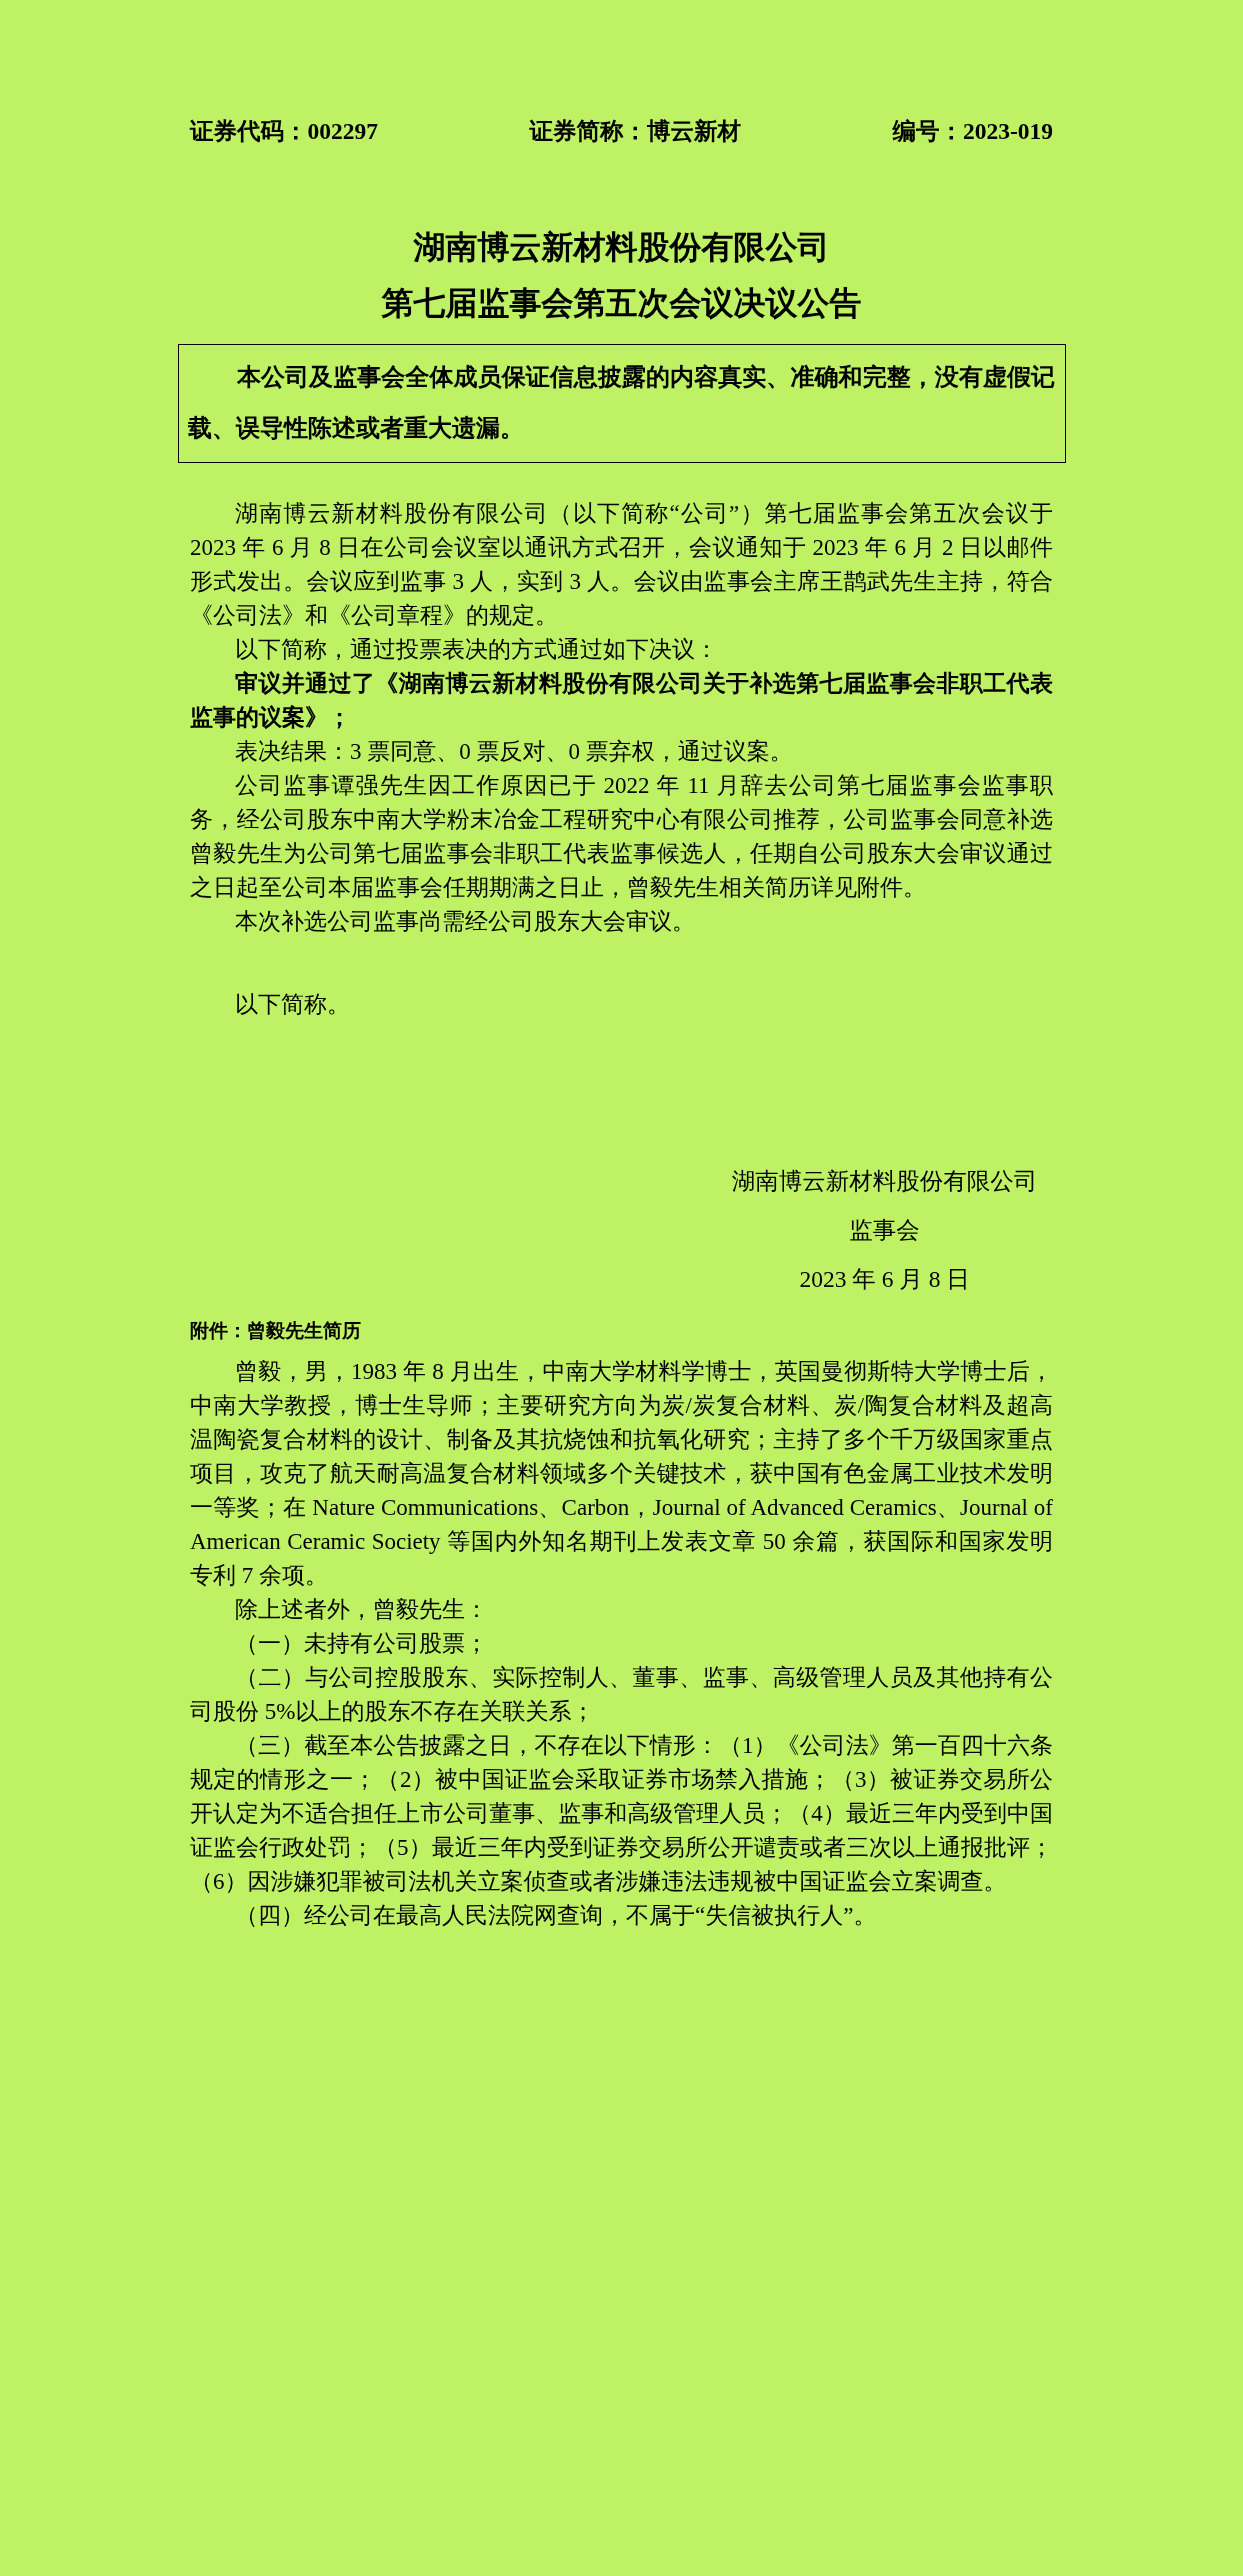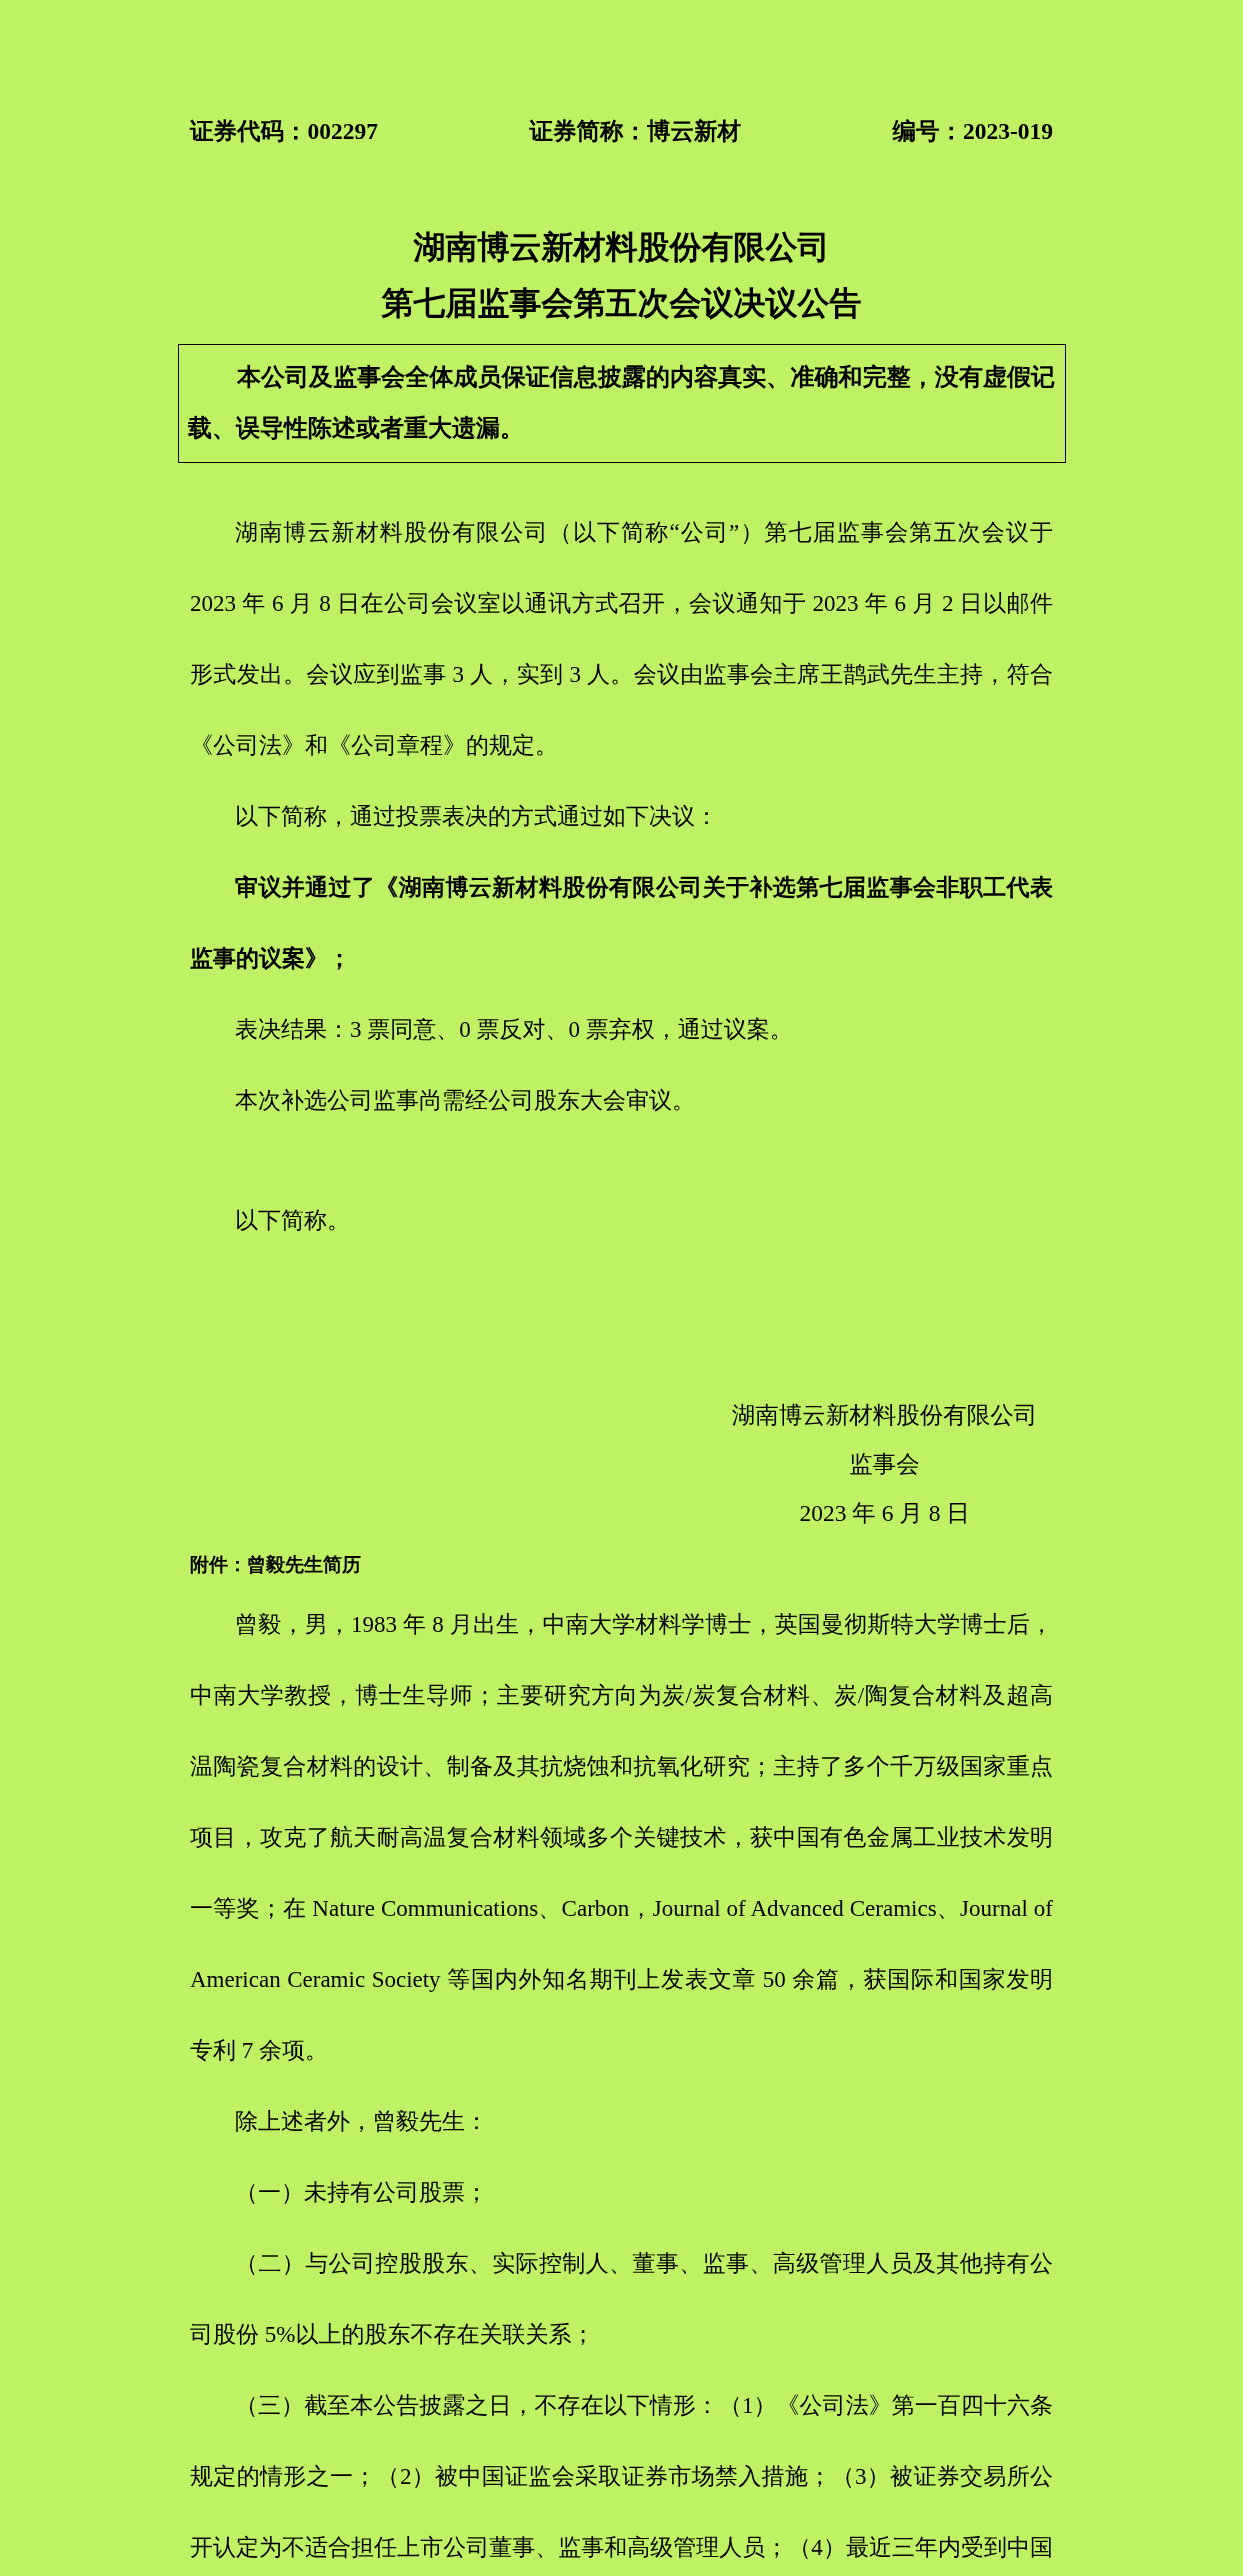--- a/index.html
+++ b/index.html
@@ -52,21 +52,21 @@
     line-height: 51px;
     text-align: justify;
     text-indent: 49px;
   }
   .body-block {
     margin-top: 34px;
   }
   .para {
     margin: 0;
     font-size: 23px;
-    line-height: 71px;
+    line-height: 34px;
     text-align: justify;
     text-indent: 45px;
     word-break: break-word;
   }
   .para.bold { font-weight: bold; }
   .para.announce { margin-top: 49px; }
   
   .signature {
     margin-top: 135px;
     margin-right: 15.7px;
@@ -107,20 +107,21 @@
 
     <div class="disclaimer">
       <span>本公司及监事会全体成员保证信息披露的内容真实、准确和完整，没有虚假记载、误导性陈述或者重大遗漏。</span>
     </div>
 
     <div class="body-block">
       <p class="para">湖南博云新材料股份有限公司（以下简称“公司”）第七届监事会第五次会议于 2023 年 6 月 8 日在公司会议室以通讯方式召开，会议通知于 2023 年 6 月 2 日以邮件形式发出。会议应到监事 3 人，实到 3 人。会议由监事会主席王鹊武先生主持，符合《公司法》和《公司章程》的规定。</p>
       <p class="para">以下简称，通过投票表决的方式通过如下决议：</p>
       <p class="para bold">审议并通过了《湖南博云新材料股份有限公司关于补选第七届监事会非职工代表监事的议案》；</p>
       <p class="para">表决结果：3 票同意、0 票反对、0 票弃权，通过议案。</p>
+      <p class="para">公司监事谭强先生因工作原因已于 2022 年 11 月辞去公司第七届监事会监事职务，经公司股东中南大学粉末冶金工程研究中心有限公司推荐，公司监事会同意补选曾毅先生为公司第七届监事会非职工代表监事候选人，任期自公司股东大会审议通过之日起至公司本届监事会任期期满之日止，曾毅先生相关简历详见附件。</p>
       <p class="para">本次补选公司监事尚需经公司股东大会审议。</p>
       <p class="para announce">以下简称。</p>
     </div>
 
     <div class="signature">
       <div>湖南博云新材料股份有限公司</div>
       <div>监事会</div>
       <div>2023 年 6 月 8 日</div>
     </div>
 

